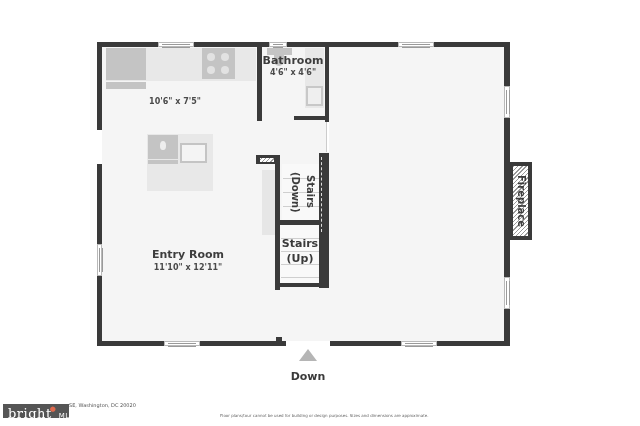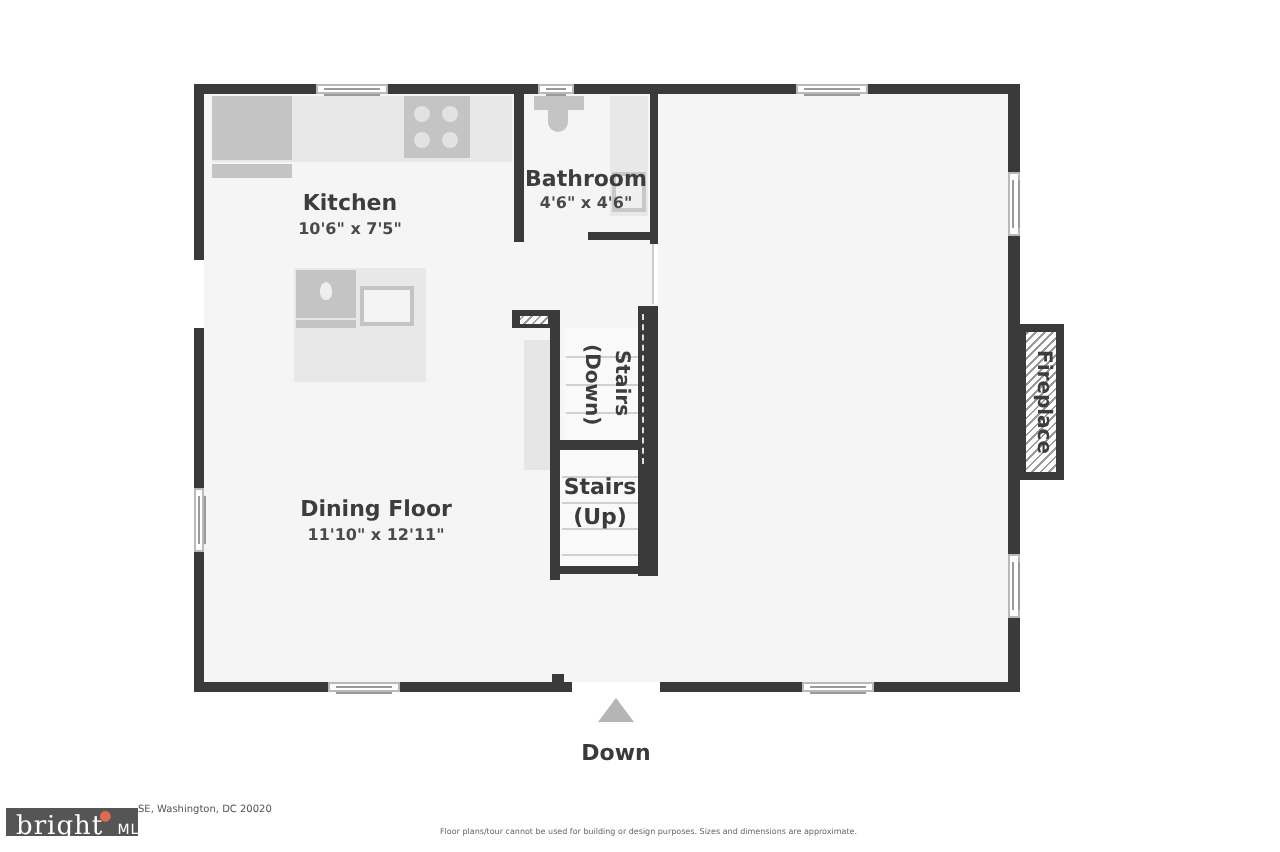--- a/index.html
+++ b/index.html
@@ -107,29 +107,28 @@
   <div class="vtext" style="left:286px;top:166px;width:32px;height:52px;font-size:10px;line-height:15px;">
     <span>Stairs</span><br>
     <span>(Down)</span>
   </div>
   <div class="label" style="left:280px;top:236px;width:40px;font-size:11px;font-weight:bold;line-height:15px;">
     <span style="display:block;">Stairs</span>
     <span style="display:block;">(Up)</span>
   </div>
 
   <div class="label" style="left:125px;top:95px;width:100px;">
-    <span class="room-name">Kitchen</span>
     <span class="room-dim">10'6" x 7'5"</span>
   </div>
-  <div class="label" style="left:258px;top:83px;width:70px;">
+  <div class="label" style="left:258px;top:54px;width:70px;">
     <span class="room-name">Bathroom</span>
     <span class="room-dim" style="margin-top:1px;">4'6" x 4'6"</span>
   </div>
   <div class="label" style="left:133px;top:248px;width:110px;">
-    <span class="room-name">Dining Floor</span>
+    <span class="room-name">Entry Room</span>
     <span class="room-dim">11'10" x 12'11"</span>
   </div>
 
   <div class="entry-tri" style="left:299px;top:349px;"></div>
   <div class="label" style="left:283px;top:370px;width:50px;font-size:11px;font-weight:bold;">Down</div>
 </div>
 
 <div class="footer-addr" style="left:69px;top:402px;">SE, Washington, DC 20020</div>
 <div class="disclaimer" style="left:220px;top:413px;">Floor plans/tour cannot be used for building or design purposes. Sizes and dimensions are approximate.</div>
 <div class="logo" style="left:3px;top:404px;width:66px;height:14px;">

